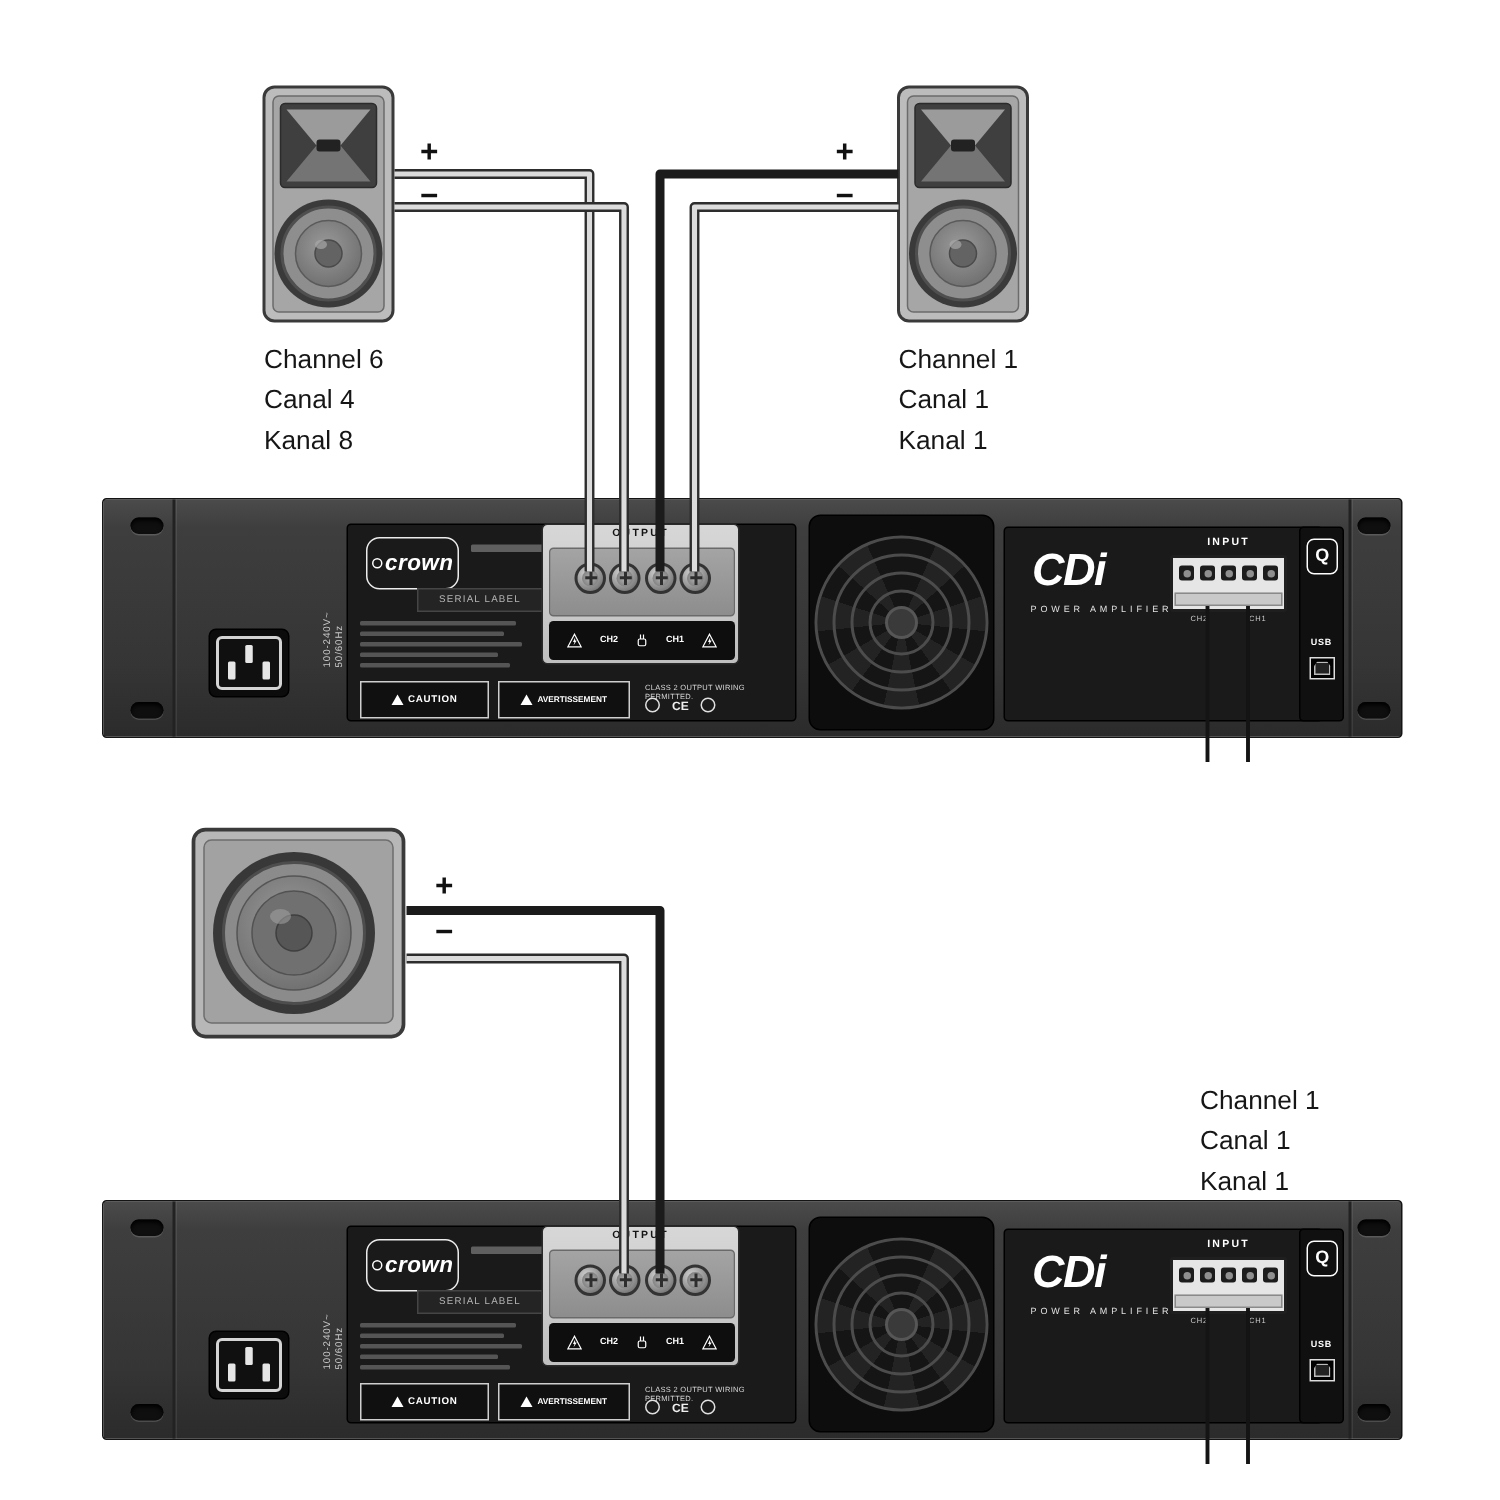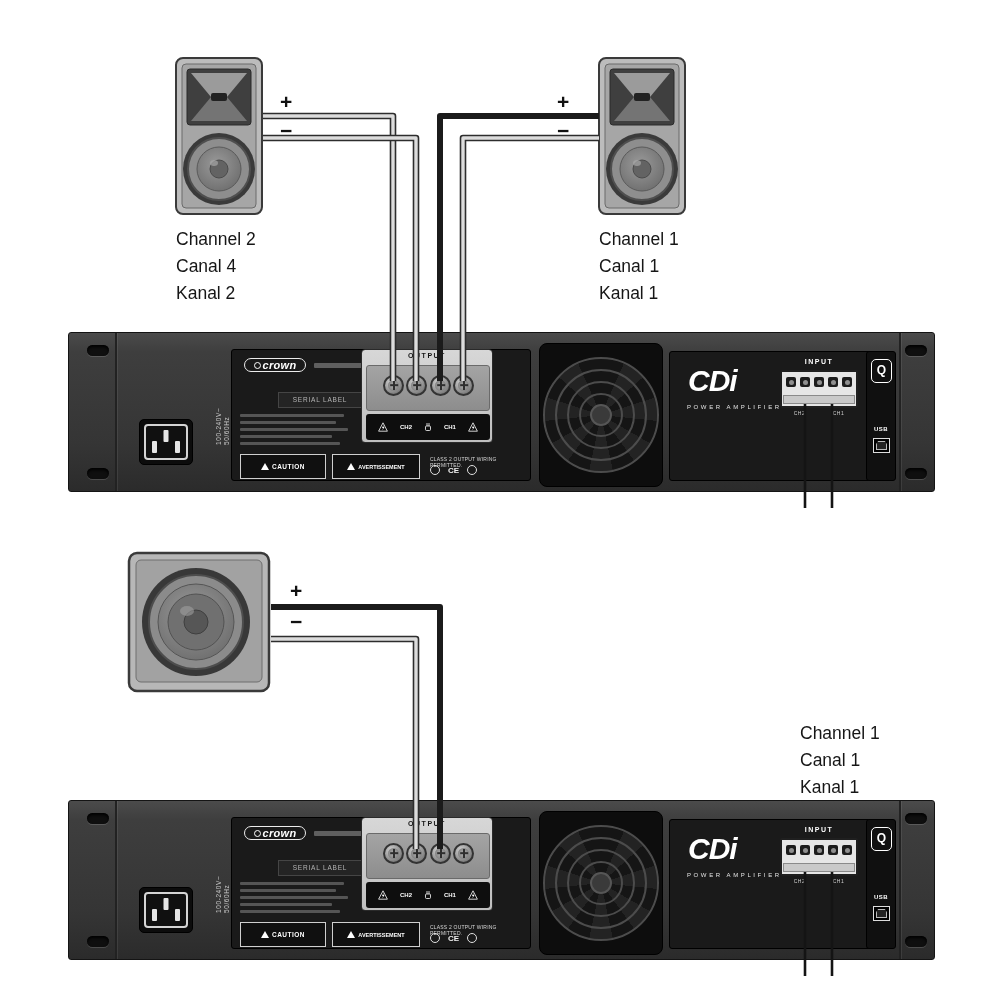--- a/index.html
+++ b/index.html
@@ -28,22 +28,22 @@
   .pin.p1{left:6px;bottom:5px;width:5px;height:12px;}
   .pin.p2{right:6px;bottom:5px;width:5px;height:12px;}
   .pin.p3{left:50%;top:4px;width:5px;height:12px;transform:translateX(-50%);}
 
   .voltage{left:146px;top:26px;height:86px;writing-mode:vertical-rl;transform:rotate(180deg);
            color:#c9c9c9;font-size:6.5px;line-height:8px;letter-spacing:.6px;white-space:nowrap;}
   .voltage span{display:block;}
 
   .panel1{left:162px;top:16px;width:300px;height:132px;background:#1a1a1a;border-radius:3px;border:1px solid #000;}
   .panel1 > *{position:absolute;}
-  .crown-logo{left:12px;top:8px;width:62px;height:14px;border:1.5px solid #ececec;border-radius:9px;
-              color:#fff;font-size:11px;font-weight:bold;font-style:italic;display:flex;align-items:center;
+  .crown-logo{left:12px;top:8px;width:62px;height:35px;border:1.5px solid #ececec;border-radius:9px;
+              color:#fff;font-size:15px;font-weight:bold;font-style:italic;display:flex;align-items:center;
               justify-content:center;gap:2px;letter-spacing:.3px;}
   .crown-dot{width:7px;height:7px;border:1px solid #fff;border-radius:50%;flex:0 0 auto;}
   .brand-bar{left:82px;top:13px;width:72px;height:5px;background:rgba(255,255,255,.3);border-radius:1px;}
   .serial{left:46px;top:42px;width:84px;height:16px;background:#242424;border:1px solid #454545;
           color:#b5b5b5;font-size:6.5px;letter-spacing:.8px;text-align:center;line-height:14px;}
   .micro{left:8px;height:2.5px;background:rgba(255,255,255,.26);border-radius:1px;}
   .caution-box,.avert-box{top:104px;height:25px;border:1px solid #cfcfcf;background:#101010;color:#fff;
           display:flex;align-items:center;justify-content:center;gap:3px;font-weight:bold;}
   .caution-box{left:8px;width:86px;font-size:6.5px;letter-spacing:.5px;}
   .avert-box{left:100px;width:88px;font-size:5.5px;}
@@ -429,23 +429,23 @@
       <path class="iw" d="M805 404 V508"></path>
         <path class="iw" d="M832 404 V508"></path>
     </g>
     <g>
       <path class="iw" d="M805 872 V976"></path>
         <path class="iw" d="M832 872 V976"></path>
     </g>
   </svg>
 
   <div class="ch-label" style="left:176px;top:226px">
-    <div>Channel 2</div>
+    <div>Channel 6</div>
     <div>Canal 4</div>
-    <div>Kanal 2</div>
+    <div>Kanal 8</div>
   </div>
   <div class="ch-label" style="left:599px;top:226px">
     <div>Channel 1</div>
     <div>Canal 1</div>
     <div>Kanal 1</div>
   </div>
   <div class="ch-label" style="left:800px;top:720px">
     <div>Channel 1</div>
     <div>Canal 1</div>
     <div>Kanal 1</div>

